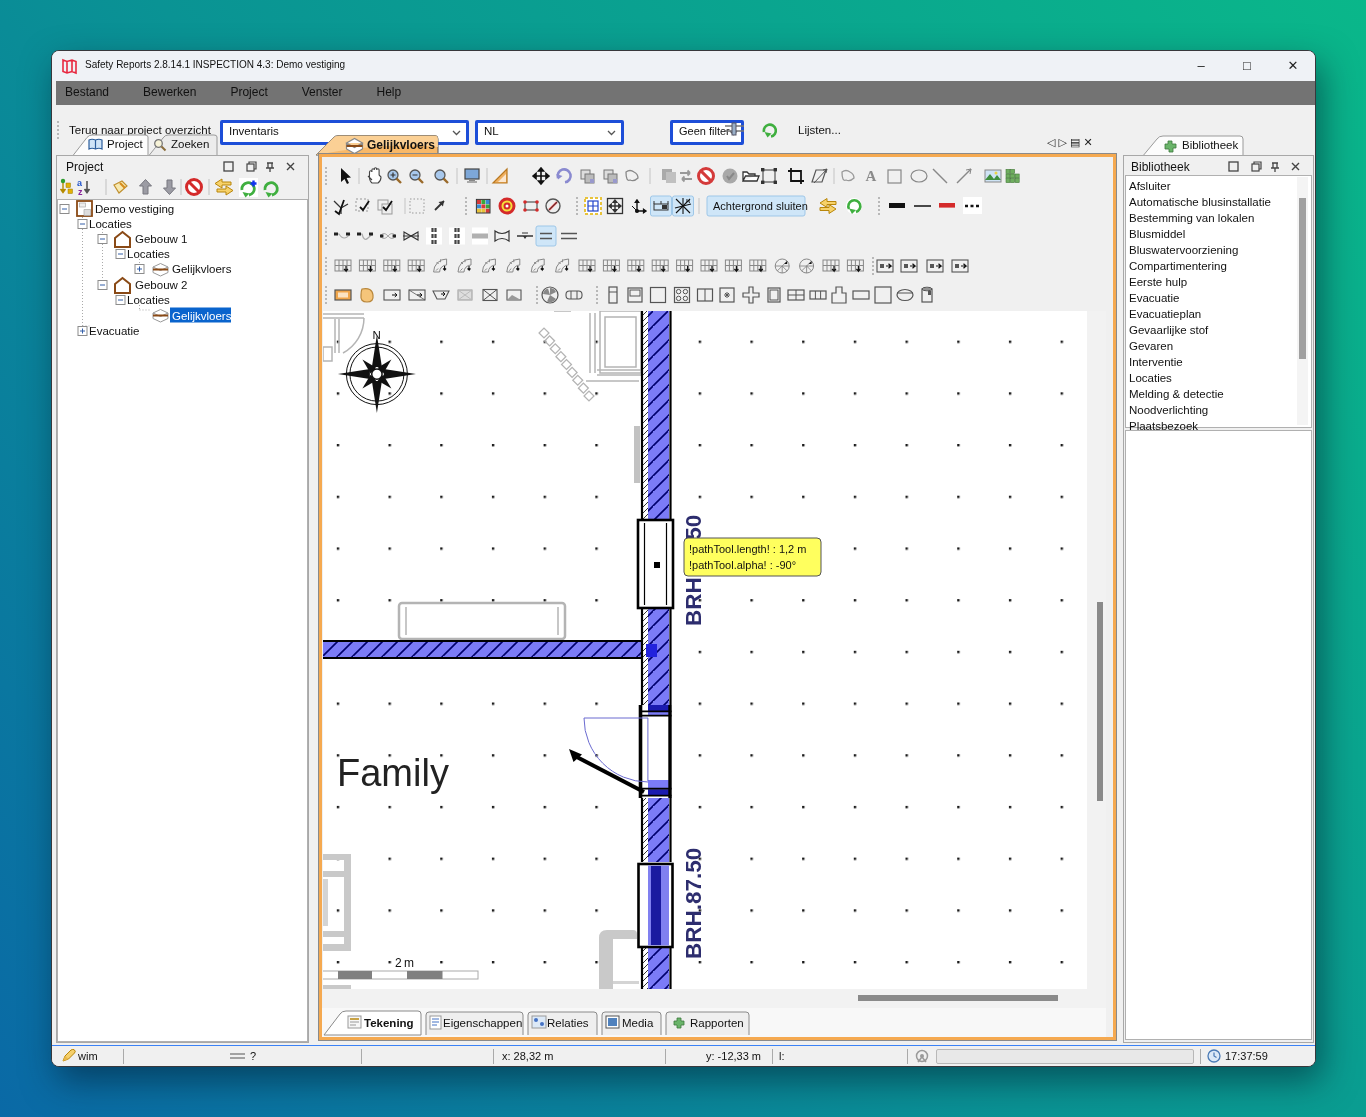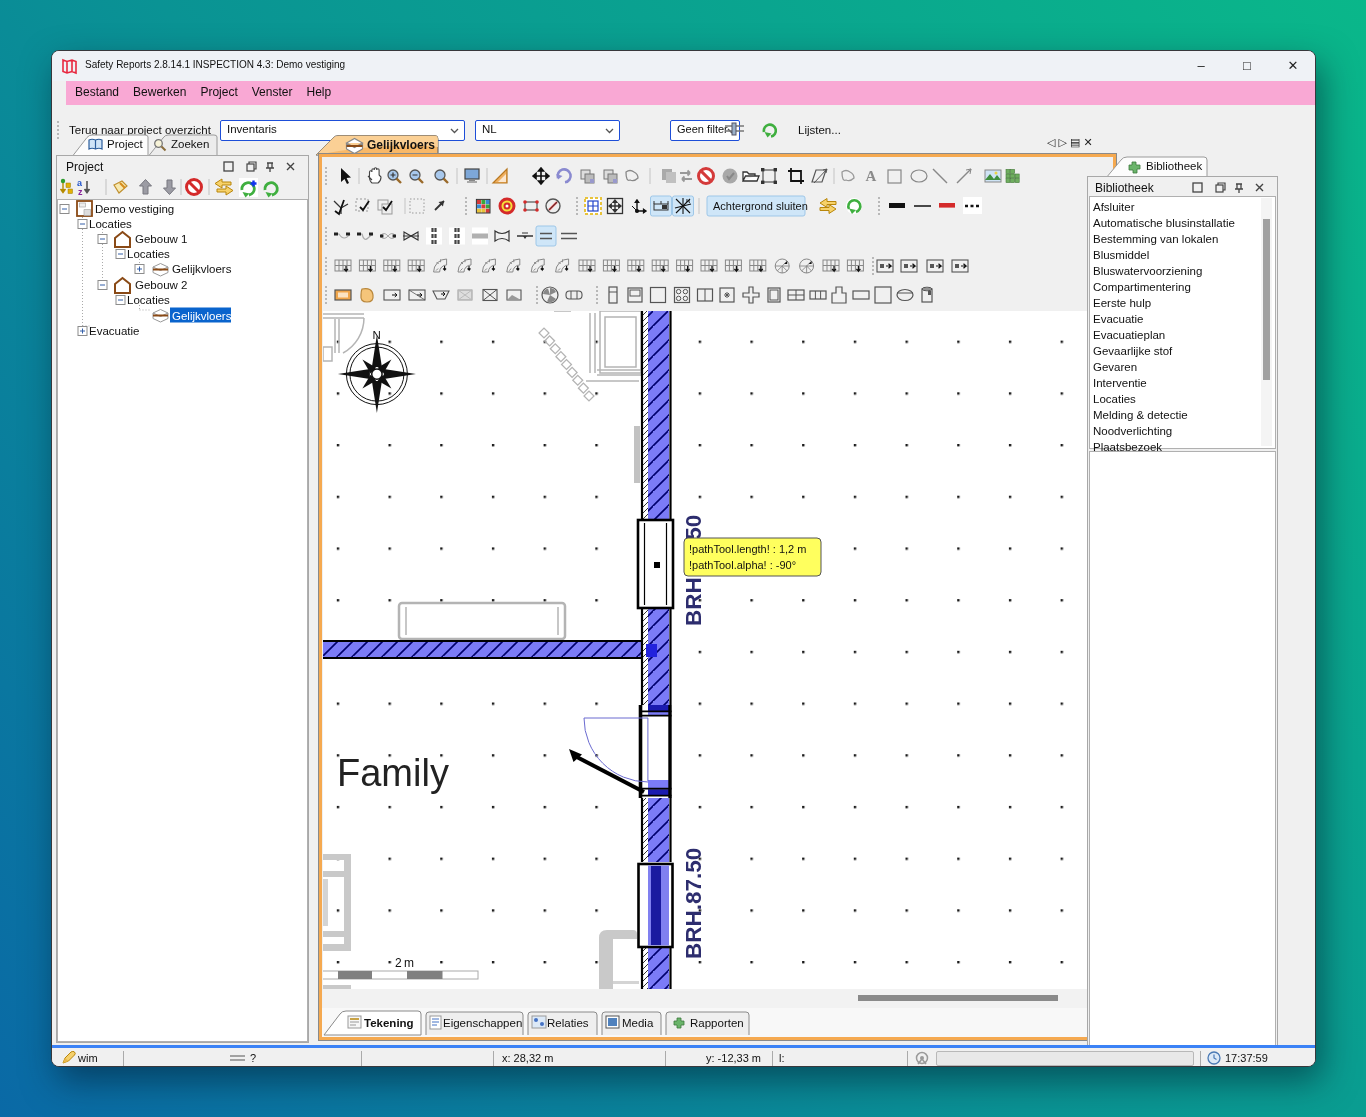--- a/index.html
+++ b/index.html
@@ -5,32 +5,32 @@
 html,body{margin:0;padding:0;width:1366px;height:1117px;overflow:hidden;
  font-family:"Liberation Sans",sans-serif;}
 body{background:linear-gradient(52deg,#0a69a6 0%,#0a9394 46%,#0ab78a 100%);}
 #win{position:absolute;left:51px;top:50px;width:1263px;height:1015px;
  background:#f0f0f0;border:1px solid #38383c;border-radius:8px;
  box-shadow:6px 14px 34px rgba(0,20,40,.5);overflow:hidden;}
 .abs{position:absolute;}
 #titlebar{left:0;top:0;width:100%;height:30px;background:#eff2f6;}
 #title{left:33px;top:8px;font-size:10px;color:#111;}
 .winbtn{top:0;width:44px;height:30px;text-align:center;line-height:30px;font-size:13px;color:#222;}
-#menubar{left:14px;top:30px;width:100%;height:24px;background:#f9a8d4;}
-.menu{float:left;font-size:12px;color:#111;padding:4px 7px 0 7px;}
+#menubar{left:4px;top:30px;width:100%;height:24px;background:#737373;}
+.menu{float:left;font-size:12px;color:#111;padding:4px 7px 0 7px;margin-left:20px;}
 #tbar{left:0;top:54px;width:100%;height:27px;background:#f0f0f0;margin-top:12px;}
 #tbar .lbl{position:absolute;font-size:11.5px;color:#111;top:7px;}
-.combo{position:absolute;top:3px;height:19px;background:#fff;border:1px solid #1d4ed8;border-radius:2px;font-size:11.5px;color:#111;}
+.combo{position:absolute;top:3px;height:19px;background:#fff;border:3px solid #1d4ed8;border-radius:2px;font-size:11.5px;color:#111;}
 .combo span{position:absolute;left:6px;top:2px;}
 
 #leftdock{left:0;top:81px;width:262px;height:913px;}
-#rightdock{left:1033px;top:81px;width:194px;height:913px;margin-top:21px;}
+#rightdock{left:1069px;top:81px;width:194px;height:913px;}
 #center{left:262px;top:81px;width:807px;height:913px;}
 
-#statusbar{left:0;top:994px;width:100%;height:21px;background:#f0f0f0;border-top:3px solid #3b82f6;font-size:11px;color:#111;padding-left:12px;}
+#statusbar{left:0;top:994px;width:100%;height:21px;background:#f0f0f0;border-top:1px solid #3b82f6;font-size:11px;color:#111;padding-left:12px;}
 .sep{position:absolute;top:3px;height:15px;width:1px;background:#aaa;}
 svg{display:block;}
 </style>
 </head>
 <body>
 <div id="win">
 
  <div class="abs" id="titlebar"></div>
  <svg class="abs" style="left:9px;top:7px" width="17" height="17" viewBox="0 0 17 17">
    <path d="M2 2 L6 3.5 L11 2 L15 3.5 V15 L11 13.5 L6 15 L2 13.5 Z M6 3.5 V15 M11 2 V13.5" fill="none" stroke="#e8273f" stroke-width="1.6"></path>

